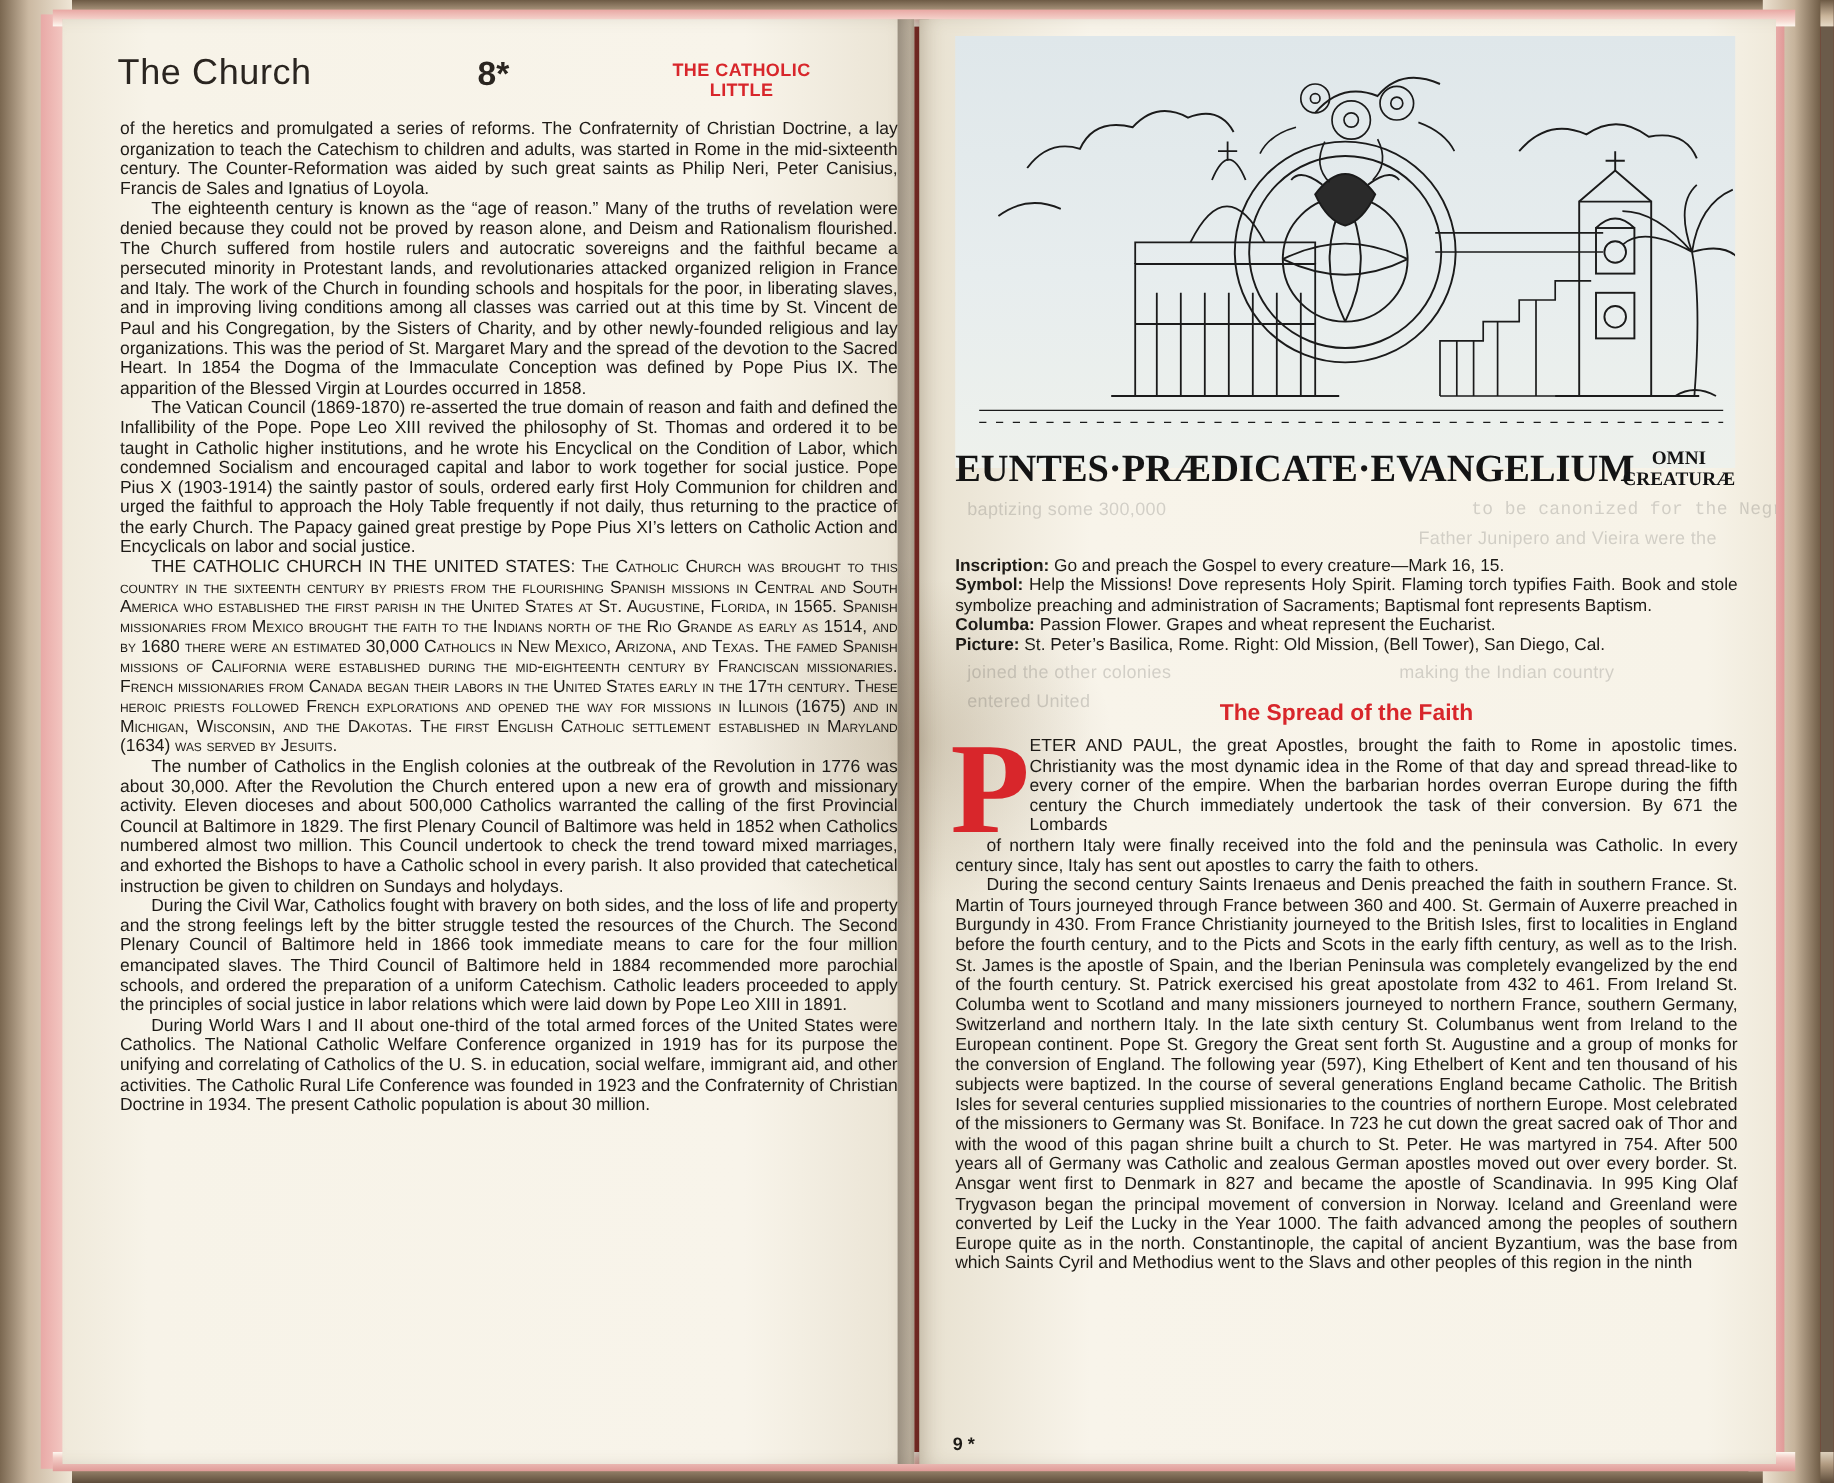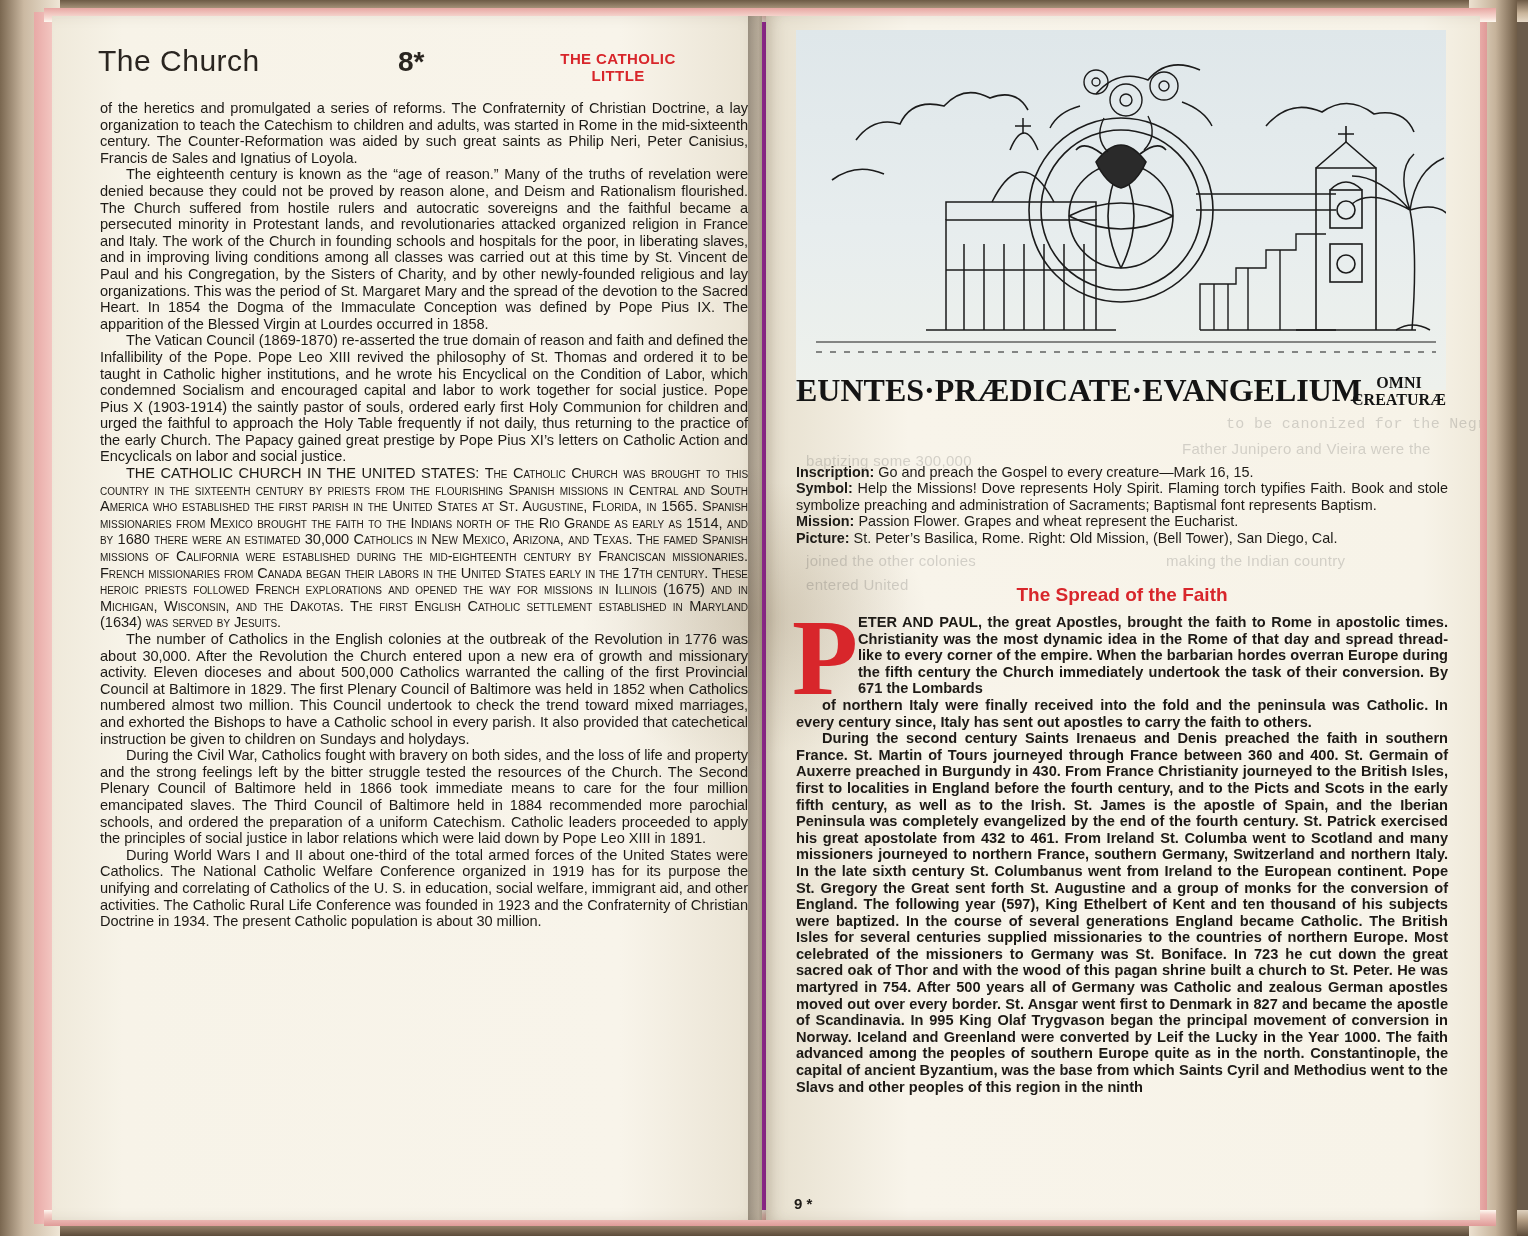--- a/index.html
+++ b/index.html
@@ -10,21 +10,21 @@
   body {
     width: 1528px;
     height: 1236px;
     overflow: hidden;
     font-family: "Liberation Sans", sans-serif;
   }
   #book {
     position: relative;
     width: 1517px;
     height: 1236px;
-    background: #a21caf;
+    background: #7f1d1d;
   }
   
   .edge-top {
     position: absolute; left: 0; top: 0; width: 1528px; height: 22px;
     background: linear-gradient(180deg,#6d5a45 0%, #c9b49a 60%, #e6d9c6 100%);
   }
   .edge-bottom {
     position: absolute; left: 0; bottom: 0; width: 1528px; height: 26px;
     background: linear-gradient(0deg,#5d4c3a 0%, #b09a80 60%, #ddd0bd 100%);
   }
@@ -155,21 +155,20 @@
   }
   .r-dropcap {
     position: absolute; left: 26px; top: 596px;
     font-family: "Liberation Serif", serif;
     font-size: 108px; line-height: 92px; color: #d8262b; font-weight: bold;
   }
   .r-body {
     position: absolute; left: 30px; top: 598px; width: 652px;
     font-size: 14.6px; line-height: 16.6px; color: #1d1a16;
     text-align: justify;
-    font-weight: bold;
   }
   .r-body p { margin: 0; text-indent: 26px; }
   .r-p1 { padding-left: 62px; }
   .r-p1-tail { padding-left: 0; text-indent: 0; }
   .r-folio {
     position: absolute; left: 28px; bottom: 8px;
     font-size: 15px; color: #1d1a16; font-weight: 600;
   }
 
   
@@ -213,21 +212,21 @@
   <div class="gutter"></div>
 
   <div class="page right">
 
     <div>
       <div class="ghost-text" style="left:50px; top:28px;">THE LITTLE</div>
       <div class="ghost-text" style="left:58px; top:48px;">OF DEATH</div>
       <div class="ghost-text" style="left:440px; top:26px;">88 - Grandfathers</div>
       <div class="ghost-text" style="left:430px; top:50px;">Blessings of the people</div>
       <div class="ghost-text" style="left:420px; top:72px;">May the Cross bring</div>
-      <div class="ghost-text" style="left:40px; top:400px;margin-top:36px;">baptizing some 300,000</div>
+      <div class="ghost-text" style="left:40px; top:400px;">baptizing some 300,000</div>
       <div class="ghost-text" style="left:460px; top:400px;font-family:Liberation Mono, monospace;">to be canonized for the Negroes</div>
       <div class="ghost-text" style="left:416px; top:424px;">Father Junipero and Vieira were the</div>
       <div class="ghost-text" style="left:40px; top:536px;">joined the other colonies</div>
       <div class="ghost-text" style="left:40px; top:560px;">entered United</div>
       <div class="ghost-text" style="left:400px; top:536px;">making the Indian country</div>
     </div>
 
     <div class="r-art">
       <svg class="art" width="650" height="360" viewBox="0 0 650 360">
 
@@ -309,21 +308,21 @@
         <div>CREATURÆ</div>
       </div>
     </div>
 
 
     <div class="r-legend">
       <span style="font-weight:bold">Inscription:</span>
       <span>Go and preach the Gospel to every creature—Mark 16, 15.</span><br>
       <span style="font-weight:bold">Symbol:</span>
       <span>Help the Missions! Dove represents Holy Spirit. Flaming torch typifies Faith. Book and stole symbolize preaching and administration of Sacraments; Baptismal font represents Baptism.</span><br>
-      <span style="font-weight:bold">Mission:</span>
+      <span style="font-weight:bold">Columba:</span>
       <span>Passion Flower. Grapes and wheat represent the Eucharist.</span><br>
       <span style="font-weight:bold">Picture:</span>
       <span>St. Peter’s Basilica, Rome. Right: Old Mission, (Bell Tower), San Diego, Cal.</span>
     </div>
 
     <div class="r-spread">The Spread of the Faith</div>
 
     <div class="r-dropcap">P</div>
 
     <div class="r-body">

